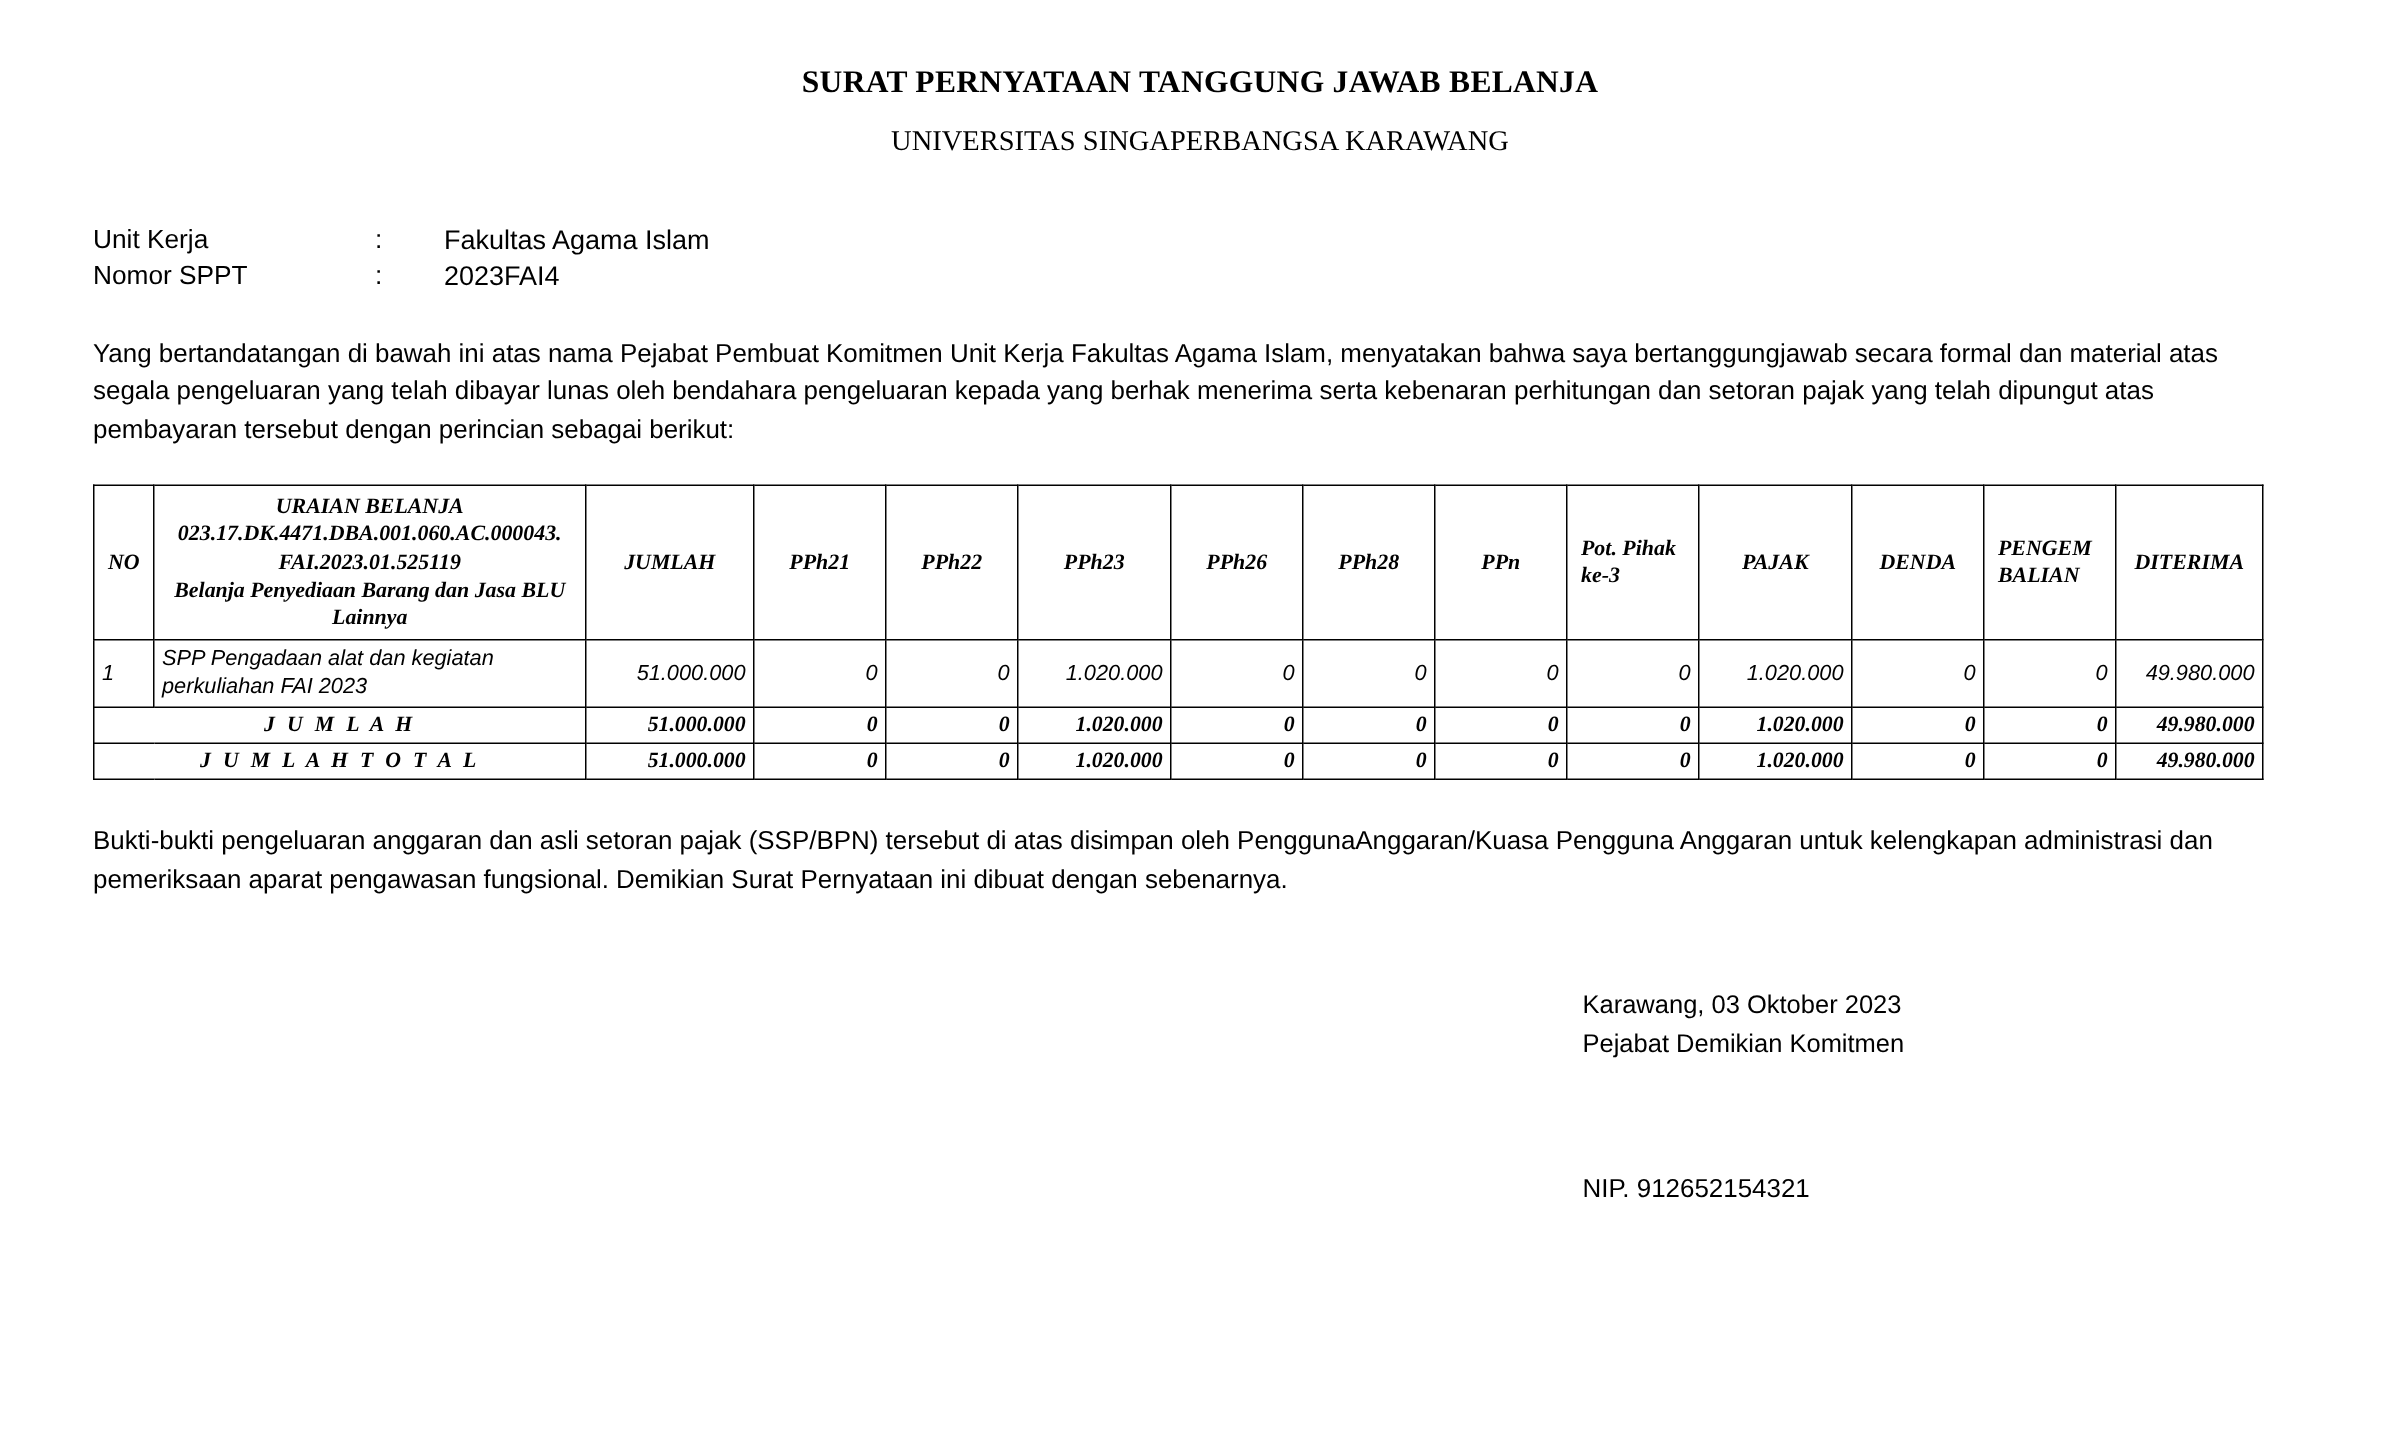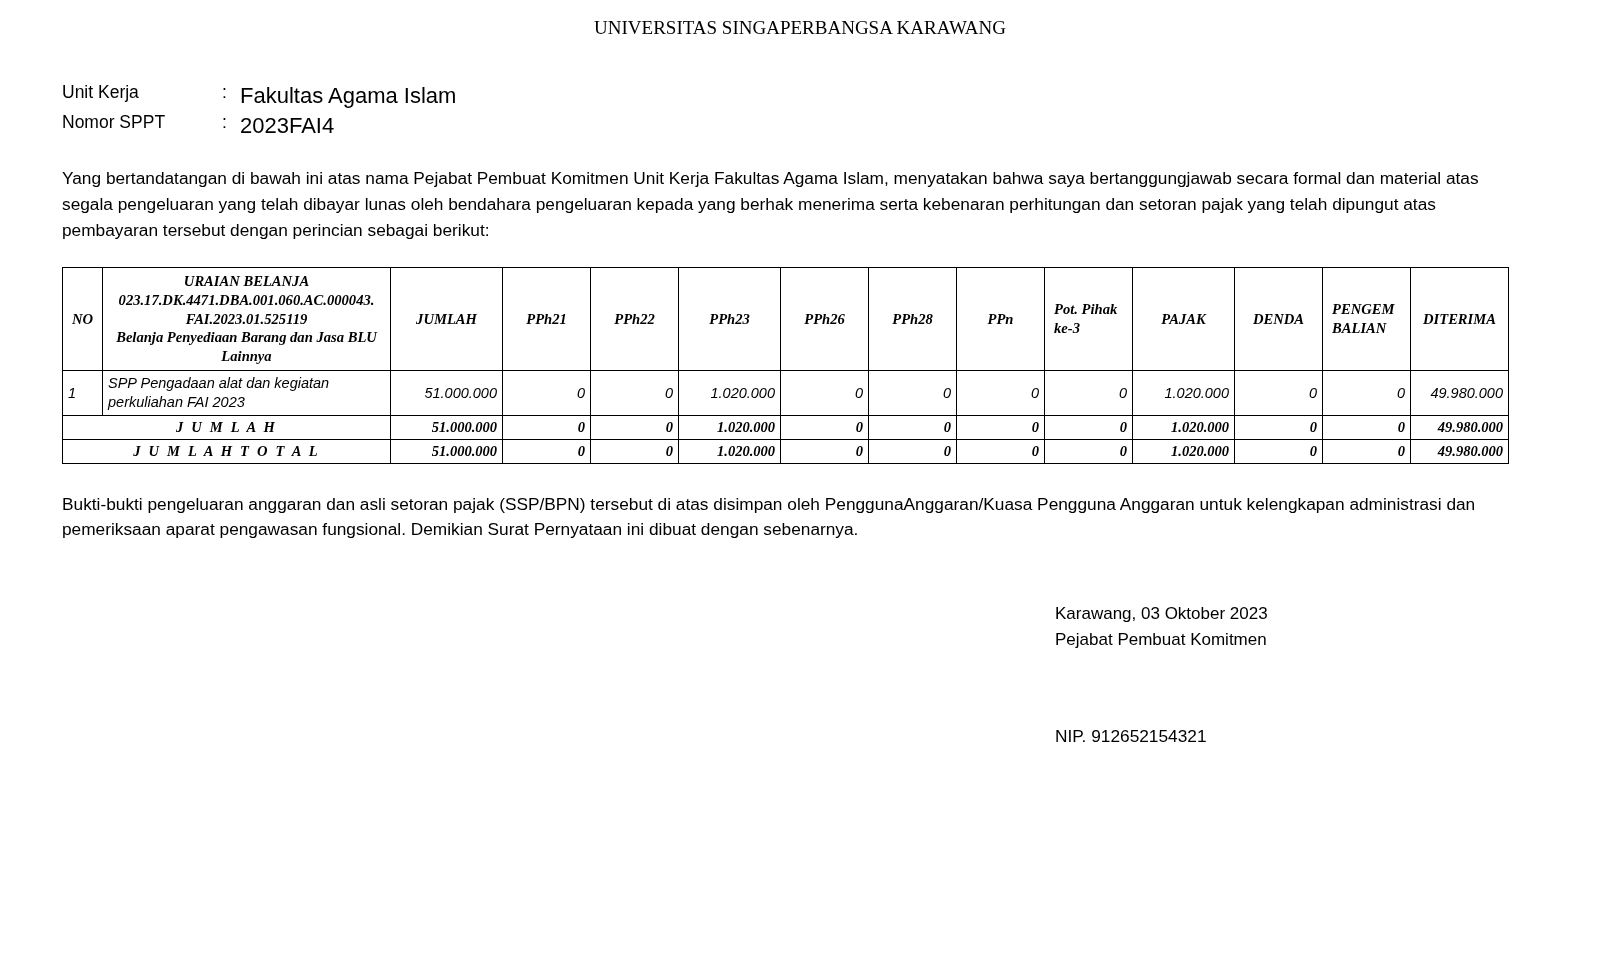--- a/index.html
+++ b/index.html
@@ -39,34 +39,35 @@
 
   
   .meta {
     margin-top: 42px;
     margin-left: 62px;
     font-size: 19px;
     line-height: 1.35;
   }
   .meta-row {
     display: flex;
+    gap: 28px;
   }
   .meta-label {
     width: 160px;
     font-family: "Liberation Sans", sans-serif;
     font-size: 17.5px;
   }
   .meta-colon {
     width: 18px;
     font-family: "Liberation Sans", sans-serif;
     font-size: 17.5px;
   }
   .meta-value {
     font-family: "Liberation Sans", sans-serif;
-    font-size: 22px;
+    font-size: 18px;
   }
 
   
   .para {
     margin: 26px 95px 0 62px;
     font-family: "Liberation Sans", sans-serif;
     font-size: 17.3px;
     line-height: 1.48;
     text-align: left;
   }
@@ -175,20 +176,21 @@
     font-family: "Liberation Sans", sans-serif;
     font-size: 17.3px;
     line-height: 1.5;
   }
 </style>
 </head>
 <body>
 
 <div class="page">
 
+  <div class="doc-title">SURAT PERNYATAAN TANGGUNG JAWAB BELANJA</div>
   <div class="doc-subtitle">UNIVERSITAS SINGAPERBANGSA KARAWANG</div>
 
   <div class="meta">
     <div class="meta-row">
       <span class="meta-label">Unit Kerja</span>
       <span class="meta-colon">:</span>
       <span class="meta-value">Fakultas Agama Islam</span>
     </div>
     <div class="meta-row">
       <span class="meta-label">Nomor SPPT</span>
@@ -298,20 +300,20 @@
           <td class="num">49.980.000</td>
         </tr>
       </tbody>
     </table>
   </div>
 
   <div class="para-bottom">Bukti-bukti pengeluaran anggaran dan asli setoran pajak (SSP/BPN) tersebut di atas disimpan oleh PenggunaAnggaran/Kuasa Pengguna Anggaran untuk kelengkapan administrasi dan pemeriksaan aparat pengawasan fungsional. Demikian Surat Pernyataan ini dibuat dengan sebenarnya.</div>
 
   <div class="sign">
     <div>Karawang, 03 Oktober 2023</div>
-    <div>Pejabat Pembuat Komitmen</div>
+    <div>Pejabat Demikian Komitmen</div>
   </div>
 
   <div class="sign-name">
     <div>NIP. 912652154321</div>
   </div>
 
 </div>
 
 </body></html>

